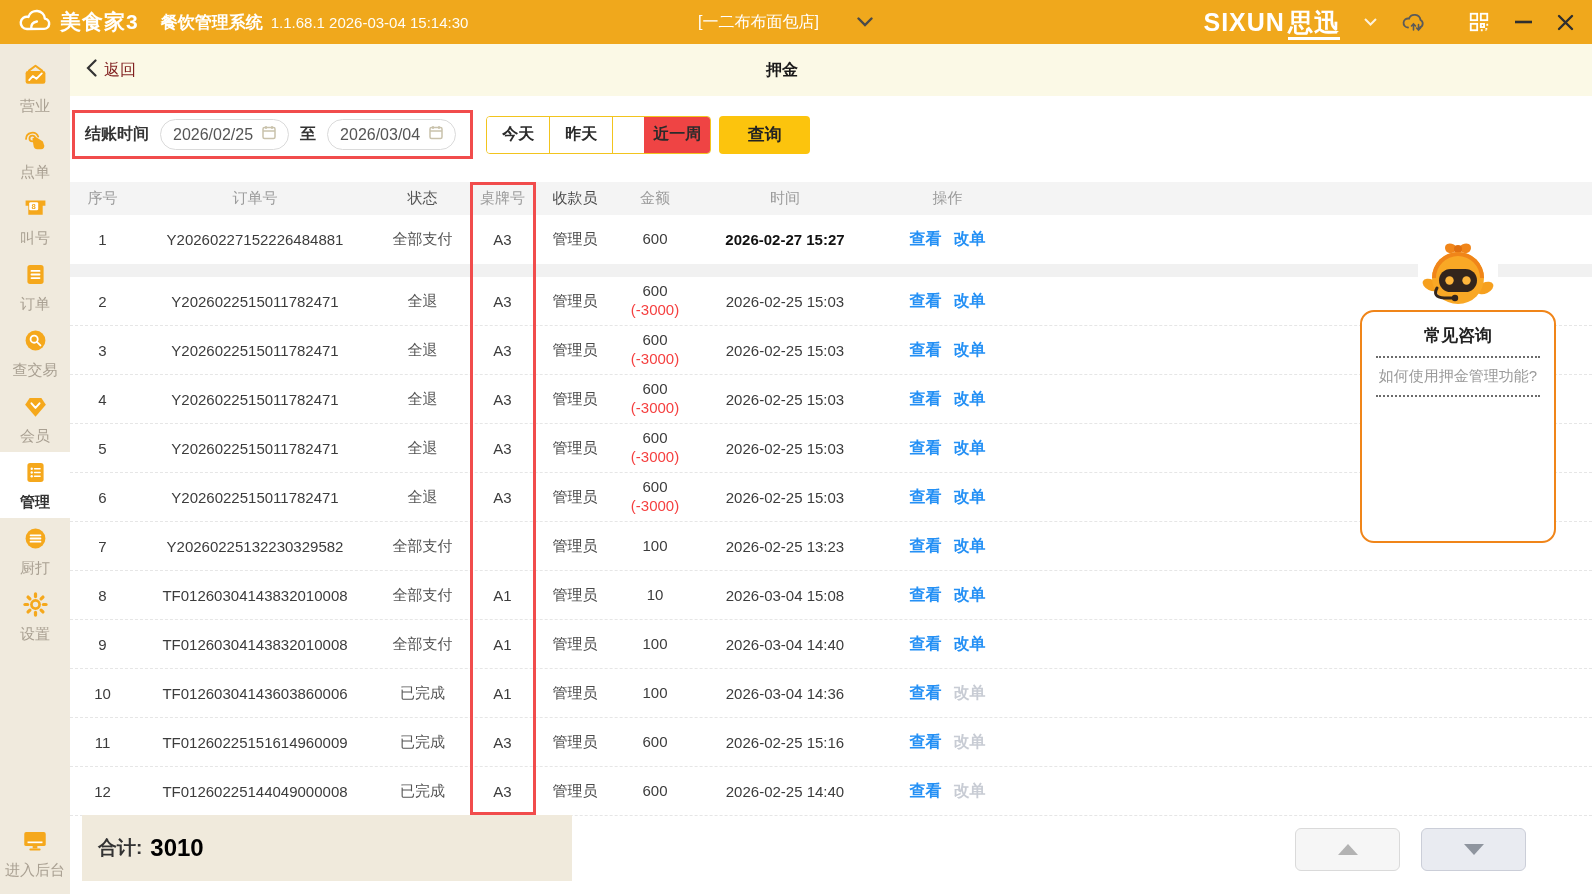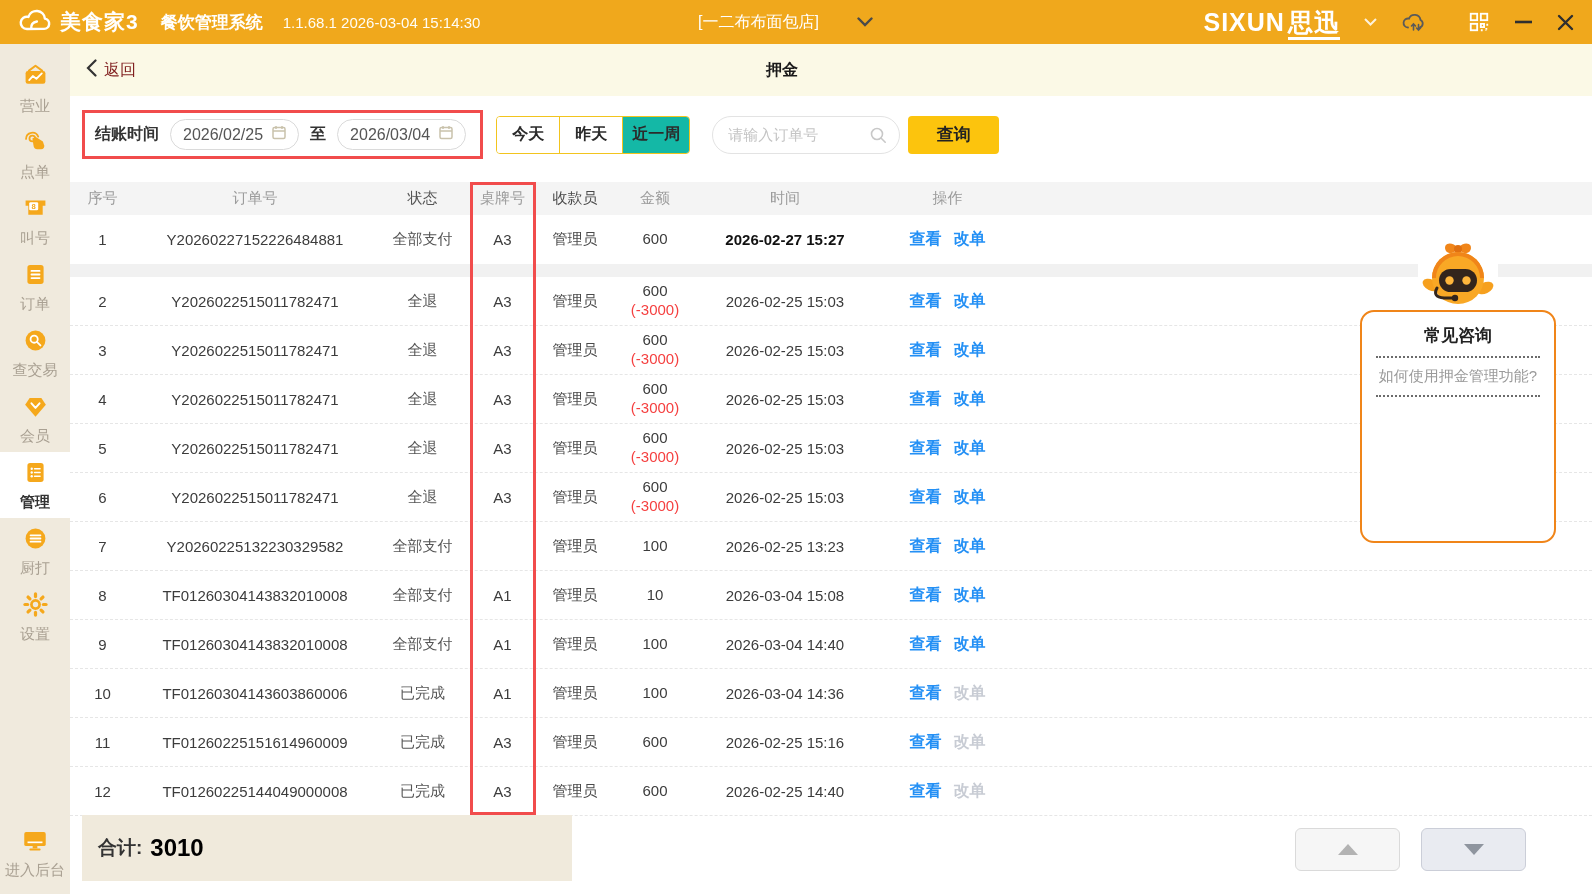--- a/index.html
+++ b/index.html
@@ -5,21 +5,21 @@
   * { margin:0; padding:0; box-sizing:border-box; }
   body { background:#d8d8d8; font-family:"Liberation Sans","DejaVu Sans",sans-serif; }
   .app { position:relative; width:1592px; height:894px; background:#fff; overflow:hidden; }
 
   
   .topbar { position:absolute; left:0; top:0; width:1592px; height:44px; background:#F0A81C;
             display:flex; align-items:center; padding:0 18px; color:#fff; }
   .tb-logo { display:flex; align-items:center; gap:8px; }
   .tb-logo-text { font-size:21px; font-weight:bold; letter-spacing:1px; }
   .tb-app { font-size:17px; font-weight:bold; margin-left:22px; }
-  .tb-version { font-size:15px; margin-left:20px; color:#FFFDF5; }
+  .tb-version { font-size:15px; margin-left:8px; color:#FFFDF5; }
   .tb-store { position:absolute; left:698px; display:flex; align-items:center; gap:38px;
               font-size:16px; color:#fff; cursor:pointer; }
   .tb-right { margin-left:auto; display:flex; align-items:center; gap:24px; }
   .tb-brand { font-size:25px; font-weight:bold; letter-spacing:1px; white-space:nowrap; }
   .tb-brand .u { border-bottom:3px solid #fff; padding-bottom:1px; }
   .tb-icon { display:flex; align-items:center; cursor:pointer; }
 
   
   .sidebar { position:absolute; left:0; top:44px; width:70px; height:850px; background:#F0EADD;
              display:flex; flex-direction:column; padding-top:12px; }
@@ -33,31 +33,31 @@
   
   .main { position:absolute; left:70px; top:44px; width:1522px; height:850px; background:#fff; }
   .page-header { position:relative; height:52px; background:#FBF9E6; display:flex; align-items:center; }
   .back-link { display:flex; align-items:center; gap:7px; margin-left:16px; font-size:16px; color:#7f1d1d; cursor:pointer; }
   .ph-title { position:absolute; left:672px; width:80px; text-align:center; font-size:16px; font-weight:bold; color:#1a1a1a; }
 
   .content { position:relative; width:1522px; height:798px; background:#fff; }
 
   
   .filter-row { position:absolute; left:0; top:14px; display:flex; align-items:center; }
-  .date-box { margin-left:12px; display:flex; align-items:center; gap:11px;
+  .date-box { margin-left:2px; display:flex; align-items:center; gap:11px;
               border:3px solid #F14C4C; padding:6px 14px 6px 10px; background:#fff; }
   .date-label { font-size:16px; font-weight:bold; color:#333; }
   .date-pill { display:flex; align-items:center; gap:9px; border:1px solid #DADADA; border-radius:17px;
                padding:5px 12px; font-size:16px; color:#555; background:#fff; cursor:pointer; }
   .to-label { font-size:16px; font-weight:bold; color:#333; }
   .quick-group { display:flex; margin-left:13px; border:1px solid #F2C41E; border-radius:4px; overflow:hidden; height:38px; }
   .quick-btn { width:63px; display:flex; align-items:center; justify-content:center; font-size:16px;
                font-weight:bold; color:#2b2b2b; background:#fff; cursor:pointer; border-right:1px solid #F2C41E; }
   .quick-btn:last-child { border-right:none; width:66px; }
-  .quick-btn.active { background:#14b8a6; }
+  .quick-btn.active { background:#ef4444;margin-left:31px; }
   .search-pill { margin-left:22px; position:relative; width:188px; height:38px; }
   .search-pill input { width:100%; height:100%; border:1px solid #E3E3E3; border-radius:19px; outline:none;
                        padding:0 36px 0 15px; font-size:15px; color:#555;
                        font-family:"Liberation Sans","DejaVu Sans",sans-serif; }
   .search-pill input::placeholder { color:#C4C4C4; }
   .search-pill svg { position:absolute; right:13px; top:11px; }
   .query-btn { margin-left:8px; width:91px; height:38px; background:#FCC40D; border:none; border-radius:4px;
                font-size:17px; font-weight:bold; color:#222; cursor:pointer;
                font-family:"Liberation Sans","DejaVu Sans",sans-serif; }
 
@@ -299,27 +299,20 @@
                 </svg></span>
           </span>
         </div>
 
         <div class="quick-group">
           <div class="quick-btn">今天</div>
           <div class="quick-btn">昨天</div>
           <div class="quick-btn active">近一周</div>
         </div>
 
-        <div class="search-pill">
-          <input type="text" placeholder="请输入订单号" style="">
-          <span><svg width="17" height="17" viewBox="0 0 17 17">
-                <circle cx="7" cy="7" r="5.5" fill="none" stroke="#C8C8C8" stroke-width="1.6"></circle>
-                <path d="M11.2 11.2 L15.2 15.2" stroke="#C8C8C8" stroke-width="1.6" stroke-linecap="round"></path>
-              </svg></span>
-        </div>
 
         <button class="query-btn">查询</button>
       </div>
 
       <div class="table">
         <div class="thead">
           <div class="c c-no">序号</div>
           <div class="c c-order">订单号</div>
           <div class="c c-status">状态</div>
           <div class="c c-table">桌牌号</div>

